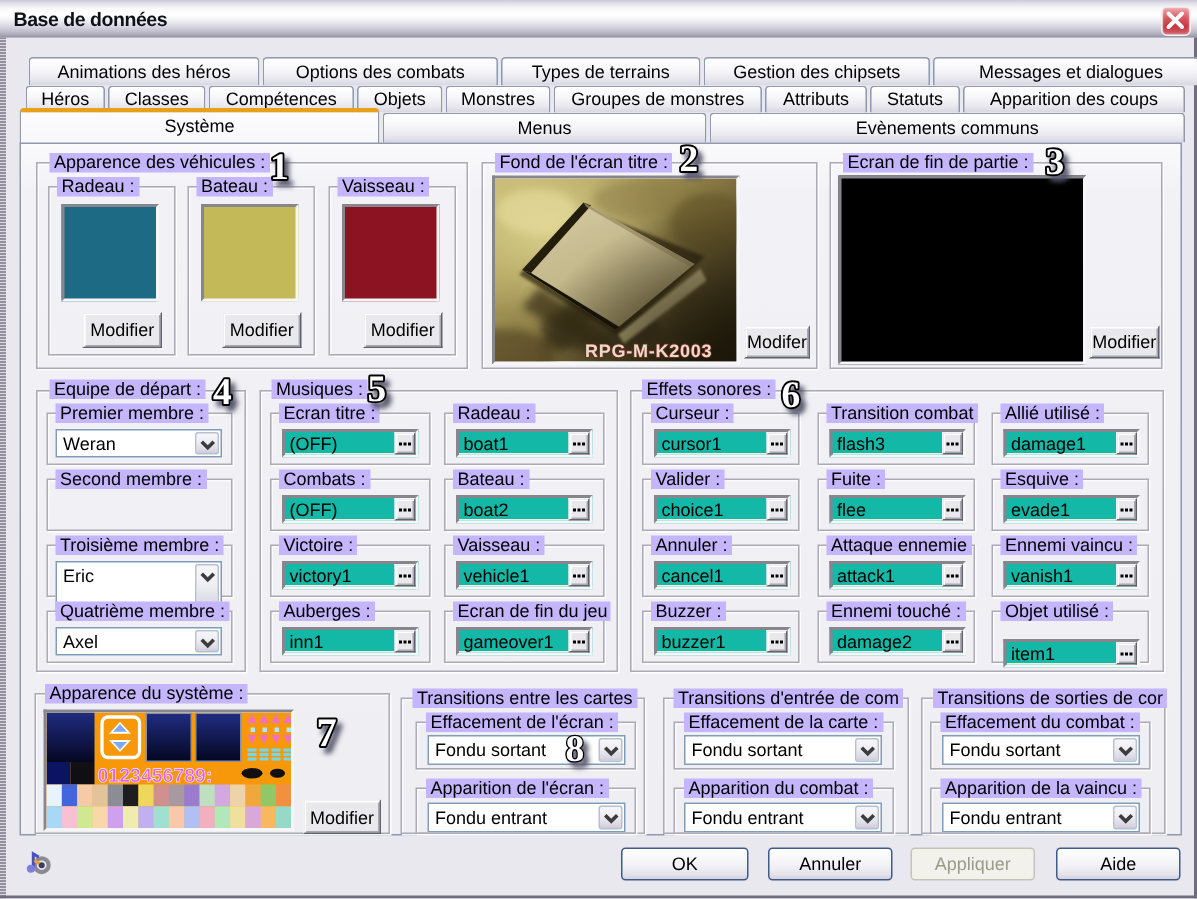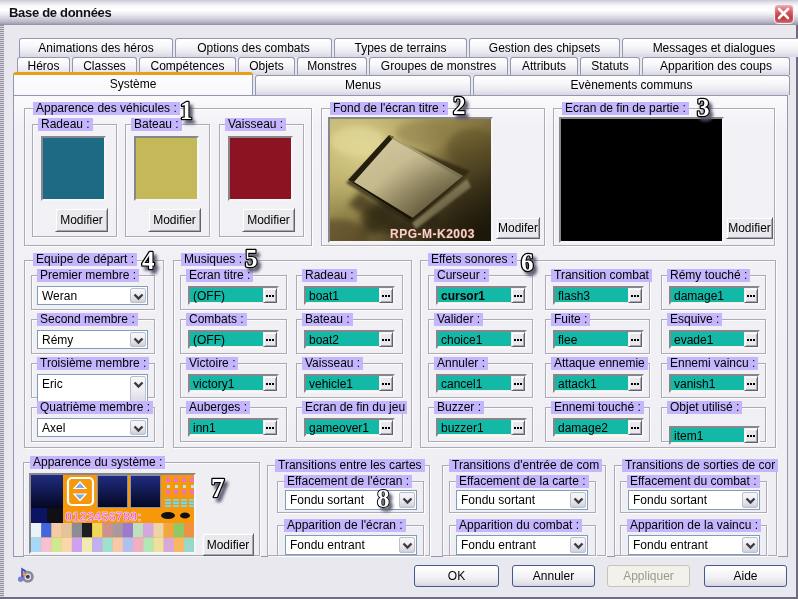--- a/index.html
+++ b/index.html
@@ -321,28 +321,20 @@
     <div class="abs combo" style="left:37px;top:286px;width:111px;height:19px;">
       <span class="tx">Weran</span>
       <span class="cbtn">
         <svg width="11" height="8" viewBox="0 0 11 8">
           <path d="M1.5 1.5 L5.5 5.5 L9.5 1.5" stroke="#3C3C3C" stroke-width="2.4" fill="none" stroke-linecap="butt"></path>
         </svg>
       </span>
     </div>
     <div class="abs sub" style="left:31px;top:319px;width:124px;height:35px;"></div>
     <div class="abs lbl" style="left:37px;top:313px;">Second membre :</div>
-    <div class="abs combo" style="left:37px;top:330px;width:111px;height:19px;">
-      <span class="tx">Rémy</span>
-      <span class="cbtn">
-        <svg width="11" height="8" viewBox="0 0 11 8">
-          <path d="M1.5 1.5 L5.5 5.5 L9.5 1.5" stroke="#3C3C3C" stroke-width="2.4" fill="none" stroke-linecap="butt"></path>
-        </svg>
-      </span>
-    </div>
     <div class="abs sub" style="left:31px;top:363px;width:124px;height:35px;"></div>
     <div class="abs lbl" style="left:37px;top:357px;">Troisième membre :</div>
     <div class="abs combo" style="left:37px;top:374px;width:111px;height:36px;">
       <span class="tx">Eric</span>
       <span class="cbtn">
         <svg width="11" height="8" viewBox="0 0 11 8">
           <path d="M1.5 1.5 L5.5 5.5 L9.5 1.5" stroke="#3C3C3C" stroke-width="2.4" fill="none" stroke-linecap="butt"></path>
         </svg>
       </span>
     </div>
@@ -415,21 +407,21 @@
     <div class="abs sub" style="left:296px;top:407px;width:107px;height:35px;"></div>
     <div class="abs lbl" style="left:302px;top:401px;max-width:99px;overflow:hidden;">Ecran de fin du jeu</div>
     <div class="abs efield" style="left:304px;top:418px;width:91px;height:19px;">
       <span class="tx">gameover1</span>
       <span class="dots">
         <i></i>
       </span>
     </div>
     <div class="abs sub" style="left:428px;top:275px;width:105px;height:35px;"></div>
     <div class="abs lbl" style="left:434px;top:269px;max-width:97px;overflow:hidden;">Curseur :</div>
-    <div class="abs efield" style="left:436px;top:286px;width:91px;height:19px;font-weight:bold;">
+    <div class="abs efield" style="left:436px;top:286px;width:91px;height:19px;">
       <span class="tx">cursor1</span>
       <span class="dots">
         <i></i>
       </span>
     </div>
     <div class="abs sub" style="left:428px;top:319px;width:105px;height:35px;"></div>
     <div class="abs lbl" style="left:434px;top:313px;max-width:97px;overflow:hidden;">Valider :</div>
     <div class="abs efield" style="left:436px;top:330px;width:91px;height:19px;">
       <span class="tx">choice1</span>
       <span class="dots">
@@ -478,21 +470,21 @@
     </div>
     <div class="abs sub" style="left:545px;top:407px;width:105px;height:35px;"></div>
     <div class="abs lbl" style="left:551px;top:401px;max-width:97px;overflow:hidden;">Ennemi touché :</div>
     <div class="abs efield" style="left:553px;top:418px;width:91px;height:19px;">
       <span class="tx">damage2</span>
       <span class="dots">
         <i></i>
       </span>
     </div>
     <div class="abs sub" style="left:661px;top:275px;width:105px;height:35px;"></div>
-    <div class="abs lbl" style="left:667px;top:269px;max-width:97px;overflow:hidden;">Rémy touché :</div>
+    <div class="abs lbl" style="left:667px;top:269px;max-width:97px;overflow:hidden;">Allié utilisé :</div>
     <div class="abs efield" style="left:669px;top:286px;width:91px;height:19px;">
       <span class="tx">damage1</span>
       <span class="dots">
         <i></i>
       </span>
     </div>
     <div class="abs sub" style="left:661px;top:319px;width:105px;height:35px;"></div>
     <div class="abs lbl" style="left:667px;top:313px;max-width:97px;overflow:hidden;">Esquive :</div>
     <div class="abs efield" style="left:669px;top:330px;width:91px;height:19px;">
       <span class="tx">evade1</span>

